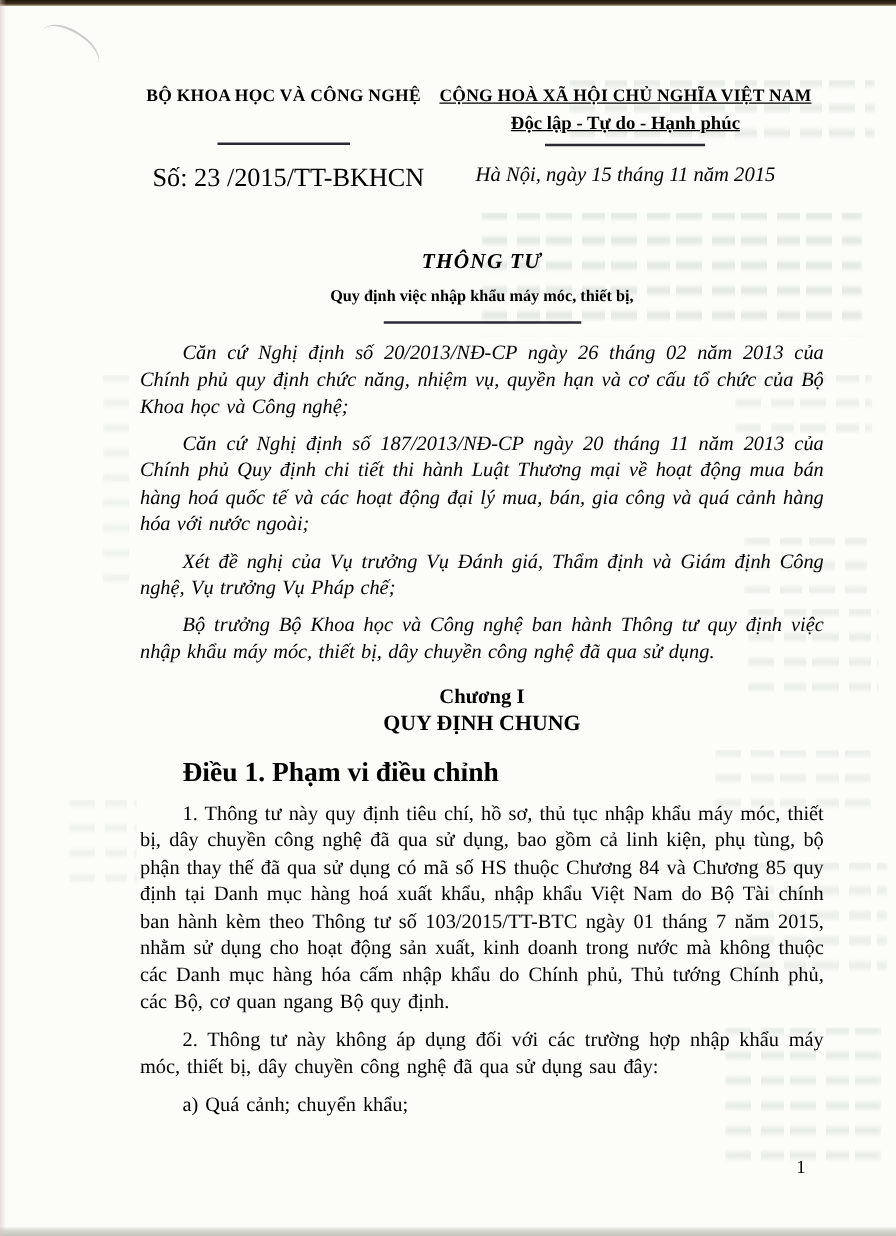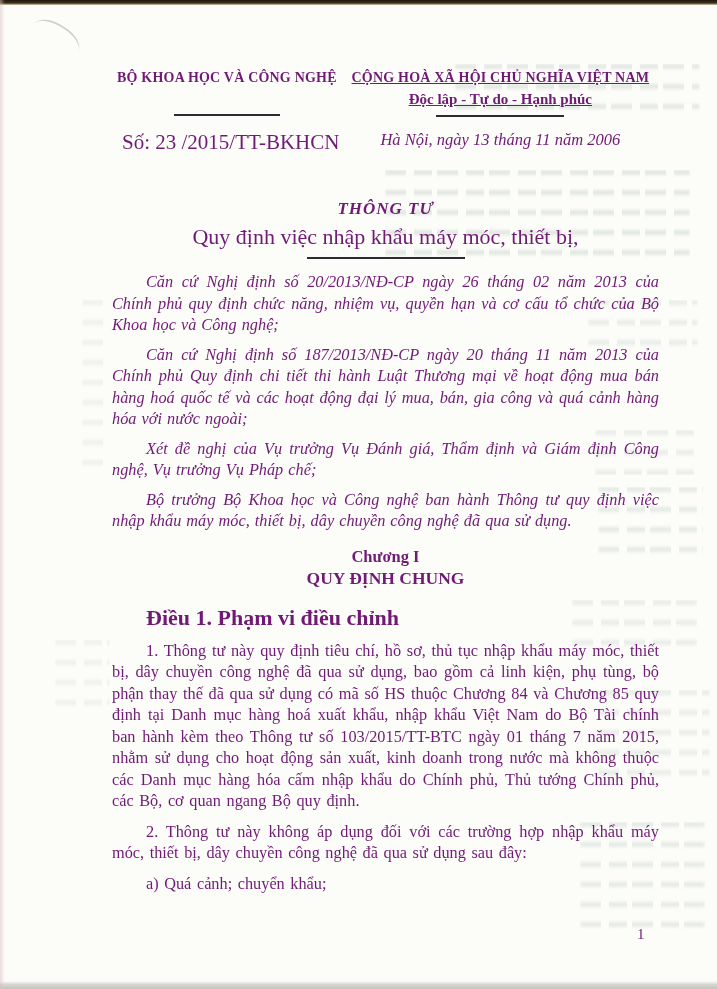--- a/index.html
+++ b/index.html
@@ -2,21 +2,21 @@
 <html><head>
 <meta charset="utf-8">
 <style>
   html,body{margin:0;padding:0;background:#e8e8e4;}
   .page{
     position:relative;
     width:717px;height:989px;
     background:#fcfcf9;
     overflow:hidden;
     font-family:"Liberation Serif","DejaVu Serif",serif;
-    color:#701a75;
+    color:#000000;
   }
   
   .edge-top{position:absolute;top:0;left:0;width:717px;height:5px;
     background:linear-gradient(to bottom,#1d150a 0%,#3a2f1c 55%,#8a7b5c 85%,rgba(138,123,92,0) 100%);}
   .edge-bottom{position:absolute;bottom:0;left:0;width:717px;height:8px;
     background:linear-gradient(to top,#c4c4bd 0%,#d6d6d0 55%,rgba(214,214,208,0) 100%);}
   .edge-left{position:absolute;top:0;left:0;width:5px;height:989px;
     background:linear-gradient(to right,rgba(216,196,196,.55),rgba(216,196,196,0));}
   .crease{position:absolute;left:30px;top:24px;width:52px;height:26px;
     border-top:2px solid rgba(150,150,150,.45);transform:rotate(32deg);border-radius:50%;}
@@ -37,21 +37,21 @@
   .org,.nat{font-weight:bold;font-size:14px;line-height:19px;letter-spacing:.2px;white-space:nowrap;}
   .motto{font-weight:bold;font-size:15px;line-height:20px;margin-top:2px;}
   .rule{border-bottom:2px solid #2b2b33;margin:6px auto 0;}
   .rule-left{width:106px;margin-top:27px;}
   .rule-right{width:128px;}
   .meta-row{display:flex;margin-top:13px;}
   .doc-number{width:42%;font-size:21px;padding-left:10px;box-sizing:border-box;white-space:nowrap;}
   .place-date{width:58%;font-style:italic;font-size:16.5px;text-align:center;white-space:nowrap;}
   .doc-title{text-align:center;margin-top:44px;}
   .doc-kind{font-weight:bold;font-size:17px;letter-spacing:1px;font-style:italic;}
-  .subject{font-weight:normal;font-size:22px;line-height:23px;margin-top:6px;}
+  .subject{font-weight:bold;font-size:13px;line-height:23px;margin-top:6px;}
   .title-rule{border-bottom:2px solid #2b2b33;width:158px;margin:9px auto 0;}
   .preamble{margin-top:12px;}
   .preamble p{
     margin:8px 0 0;font-style:italic;font-size:16.3px;line-height:21.5px;
     text-align:justify;text-indent:34px;word-spacing:1px;
   }
   .chapter{text-align:center;margin-top:15px;}
   .chapter-label{font-weight:bold;font-size:16.5px;line-height:20px;}
   .chapter-title{font-weight:bold;font-size:17.5px;line-height:22px;}
   .article-heading{font-weight:bold;font-size:22px;margin-top:16px;text-indent:34px;}
@@ -89,21 +89,21 @@
       </div>
       <div class="lh-right">
         <div class="nat">CỘNG HOÀ XÃ HỘI CHỦ NGHĨA VIỆT NAM</div>
         <div class="motto">Độc lập - Tự do - Hạnh phúc</div>
         <div class="rule rule-right"></div>
       </div>
     </header>
 
     <div class="meta-row">
       <div class="doc-number">Số: 23 /2015/TT-BKHCN</div>
-      <div class="place-date">Hà Nội, ngày 13 tháng 11 năm 2006</div>
+      <div class="place-date">Hà Nội, ngày 15 tháng 11 năm 2015</div>
     </div>
 
     <div class="doc-title">
       <div class="doc-kind">THÔNG TƯ</div>
       <div class="subject">
         <div>Quy định việc nhập khẩu máy móc, thiết bị,</div>
       </div>
       <div class="title-rule"></div>
     </div>
 

